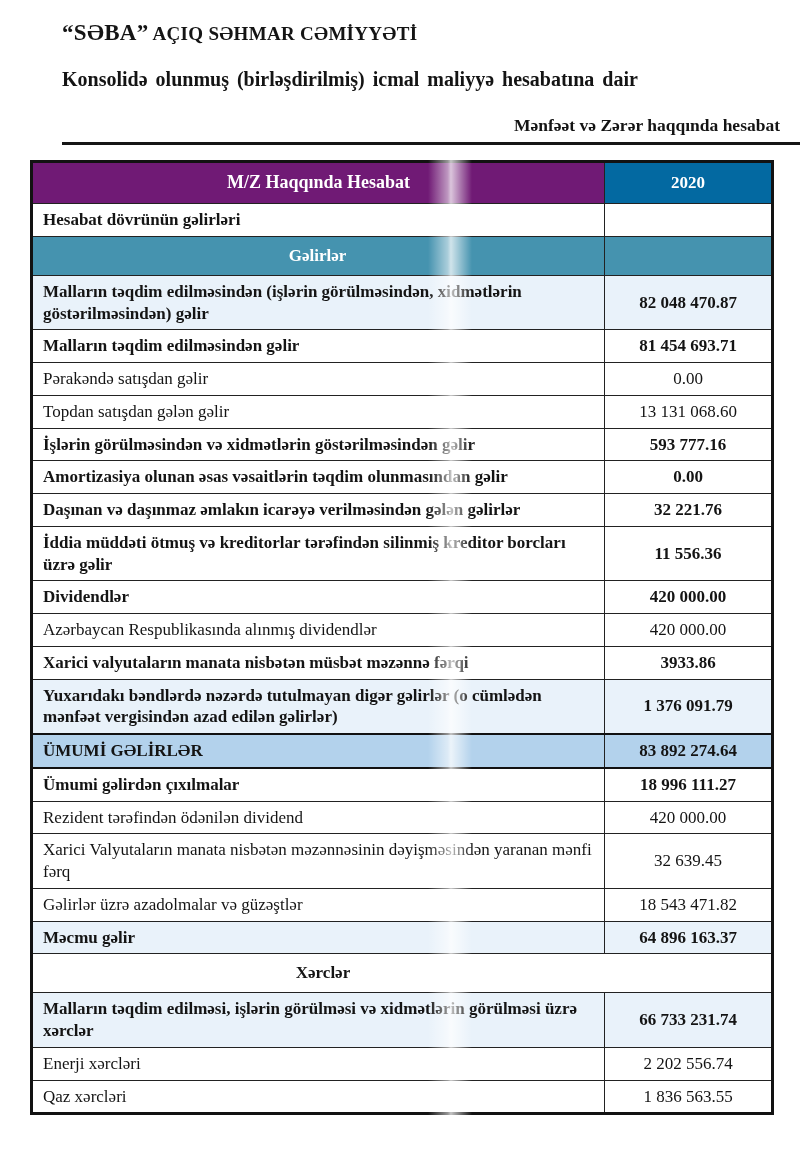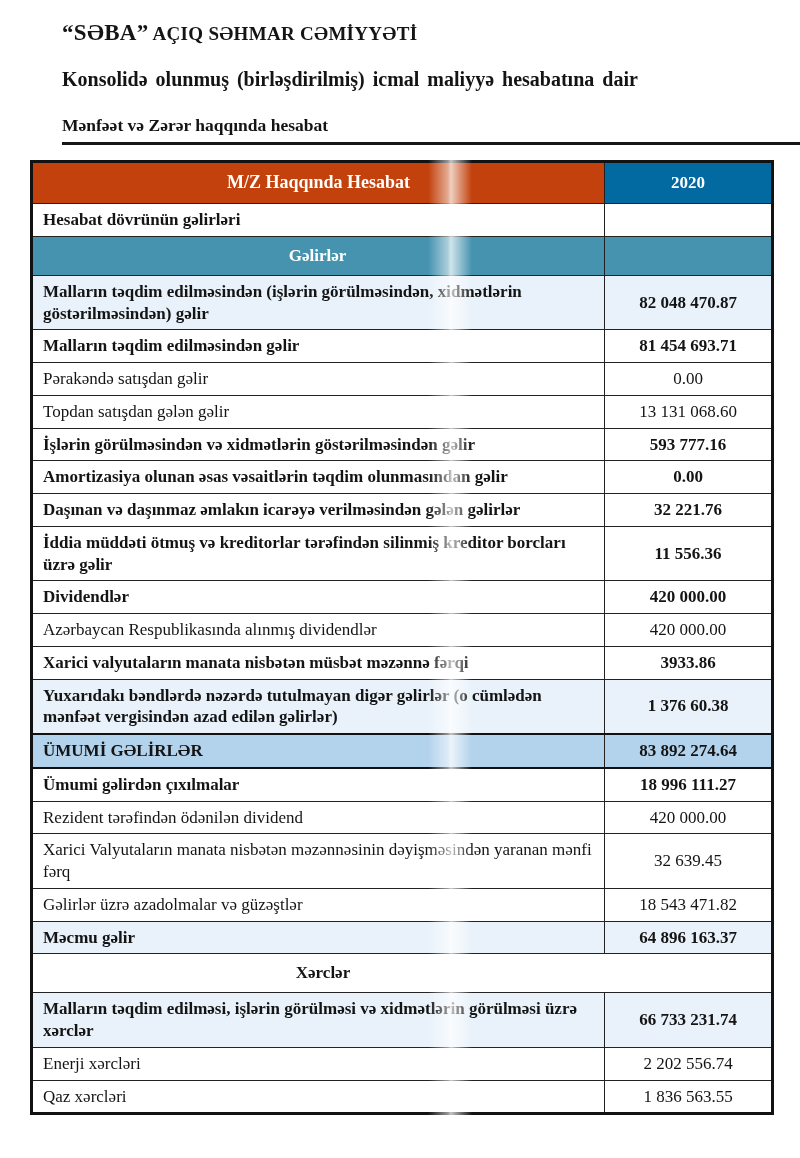--- a/index.html
+++ b/index.html
@@ -28,20 +28,21 @@
   .title2 {
     font-weight: 700;
     font-size: 20px;
     word-spacing: 3px;
     margin: 0 0 24px 0;
   }
   .title3 {
     font-weight: 700;
     font-size: 17.5px;
     margin: 0 0 6px 0;
+    text-align: right;
   }
   .rule {
     width: 758px;
     height: 0;
     border-bottom: 3px solid #161616;
     margin-left: 0px;
   }
   
   table.statement {
     position: absolute;
@@ -54,21 +55,21 @@
     font-size: 17px;
   }
   col.c-label { width: 573px; }
   col.c-value { width: 168px; }
   td, th {
     border: 1.6px solid #222;
     vertical-align: middle;
     line-height: 1.28;
   }
   th.name-head {
-    background: #c2410c;
+    background: #701a75;
     color: #fff;
     font-size: 18px;
     font-weight: 700;
     text-align: center;
     height: 38px;
   }
   th.year-head {
     background: #0369a1;
     color: #fff;
     font-size: 17px;
@@ -186,21 +187,21 @@
         <tr class="">
           <td class="label">Azərbaycan Respublikasında alınmış dividendlər</td>
           <td class="value">420 000.00</td>
         </tr>
         <tr class="bold">
           <td class="label">Xarici valyutaların manata nisbətən müsbət məzənnə fərqi</td>
           <td class="value">3933.86</td>
         </tr>
         <tr class="bold bg-tint">
           <td class="label">Yuxarıdakı bəndlərdə nəzərdə tutulmayan digər gəlirlər (o cümlədən mənfəət vergisindən azad edilən gəlirlər)</td>
-          <td class="value">1 376 60.38</td>
+          <td class="value">1 376 091.79</td>
         </tr>
         <tr class="bold bg-highlight">
           <td class="label">ÜMUMİ GƏLİRLƏR</td>
           <td class="value">83 892 274.64</td>
         </tr>
         <tr class="bold">
           <td class="label">Ümumi gəlirdən çıxılmalar</td>
           <td class="value">18 996 111.27</td>
         </tr>
         <tr class="">

